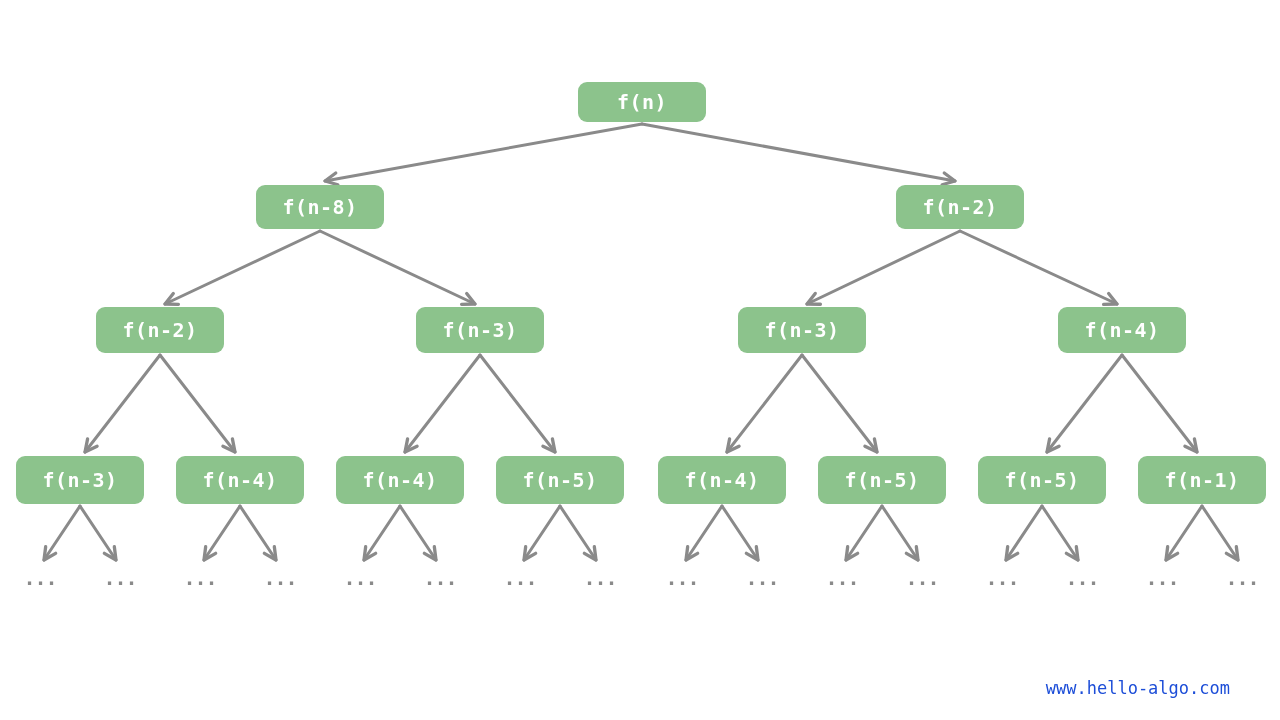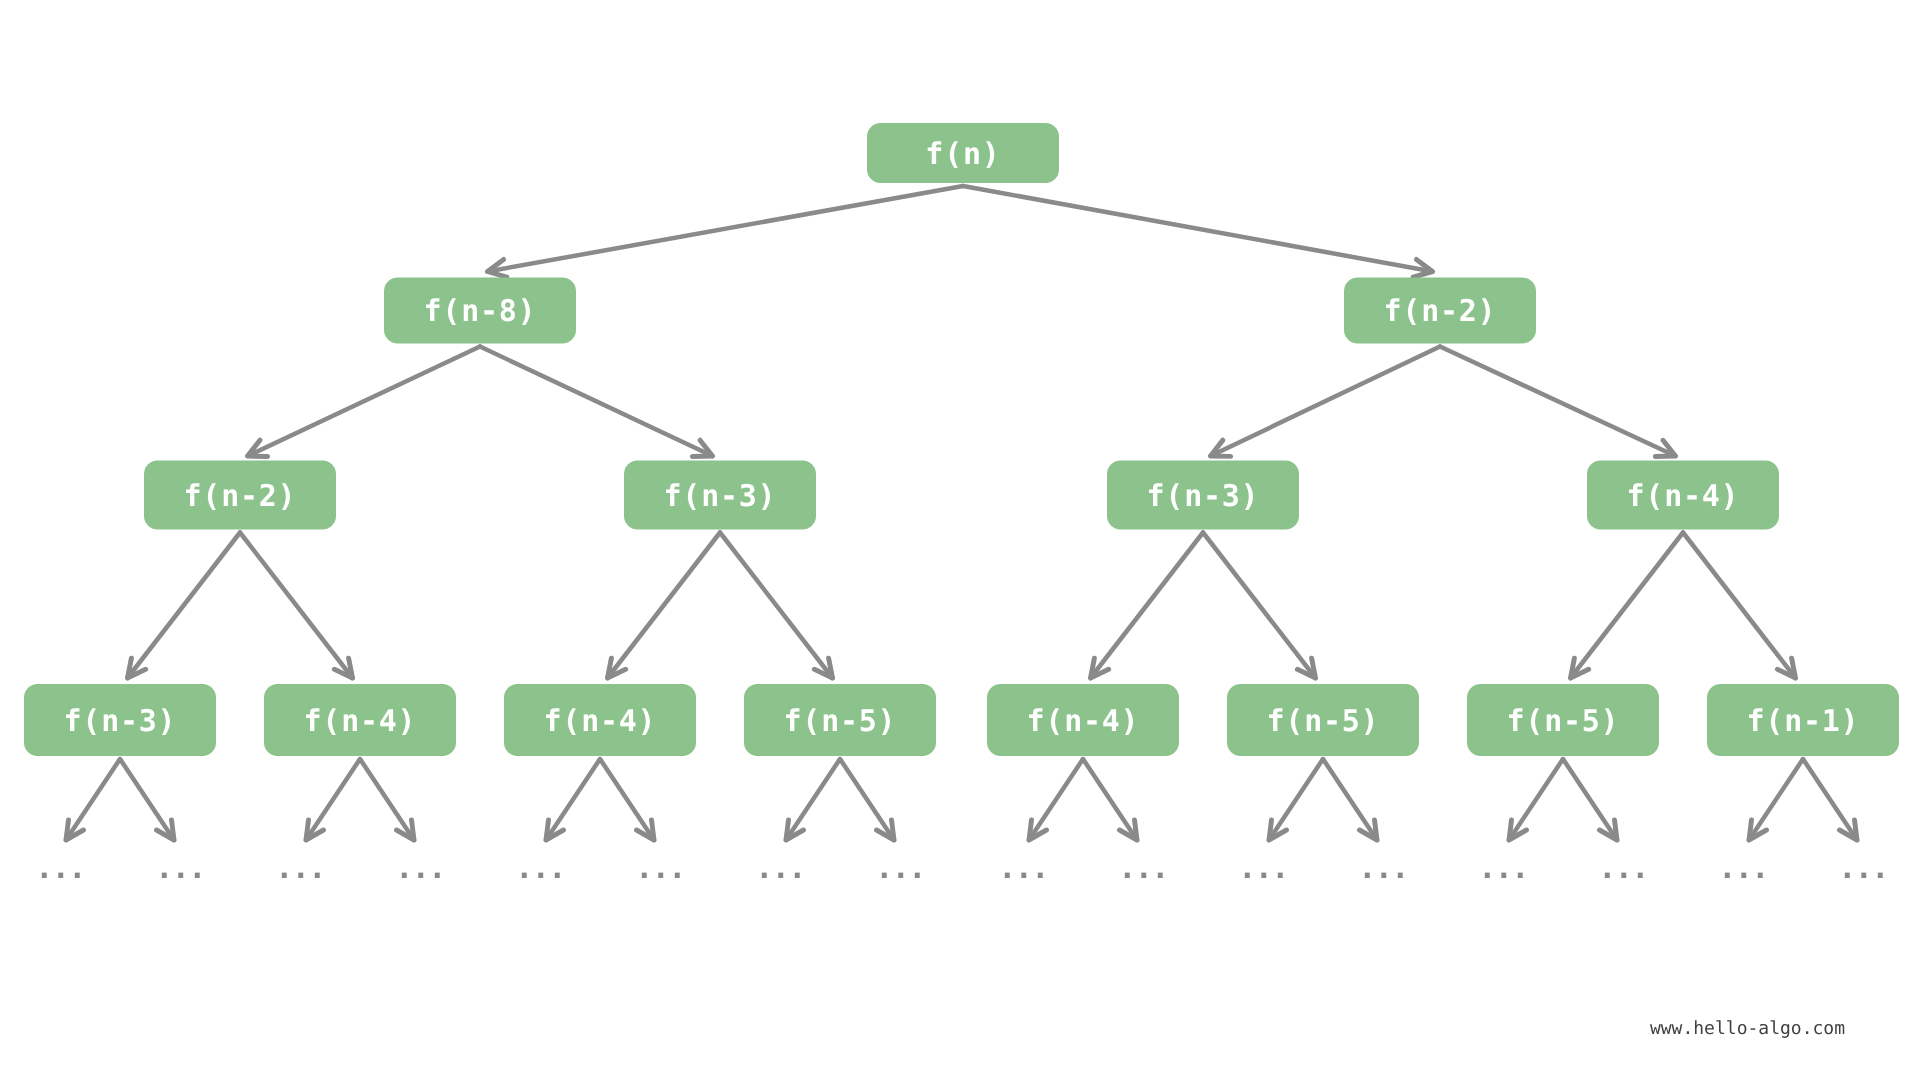--- a/index.html
+++ b/index.html
@@ -47,22 +47,22 @@
     font-weight: bold;
     font-size: 20px;
     letter-spacing: -1px;
     line-height: 23px;
     white-space: nowrap;
   }
   .watermark {
     position: absolute;
     right: 42px;
     top: 678px;
-    color: #404040;
-    font-size: 12px;
+    color: #1d4ed8;
+    font-size: 17px;
     letter-spacing: 0px;
   }
 </style>
 </head>
 <body>
 
 <div class="canvas">
 
   <svg class="edges" width="1280" height="720" viewBox="0 0 1280 720">
     <defs>

